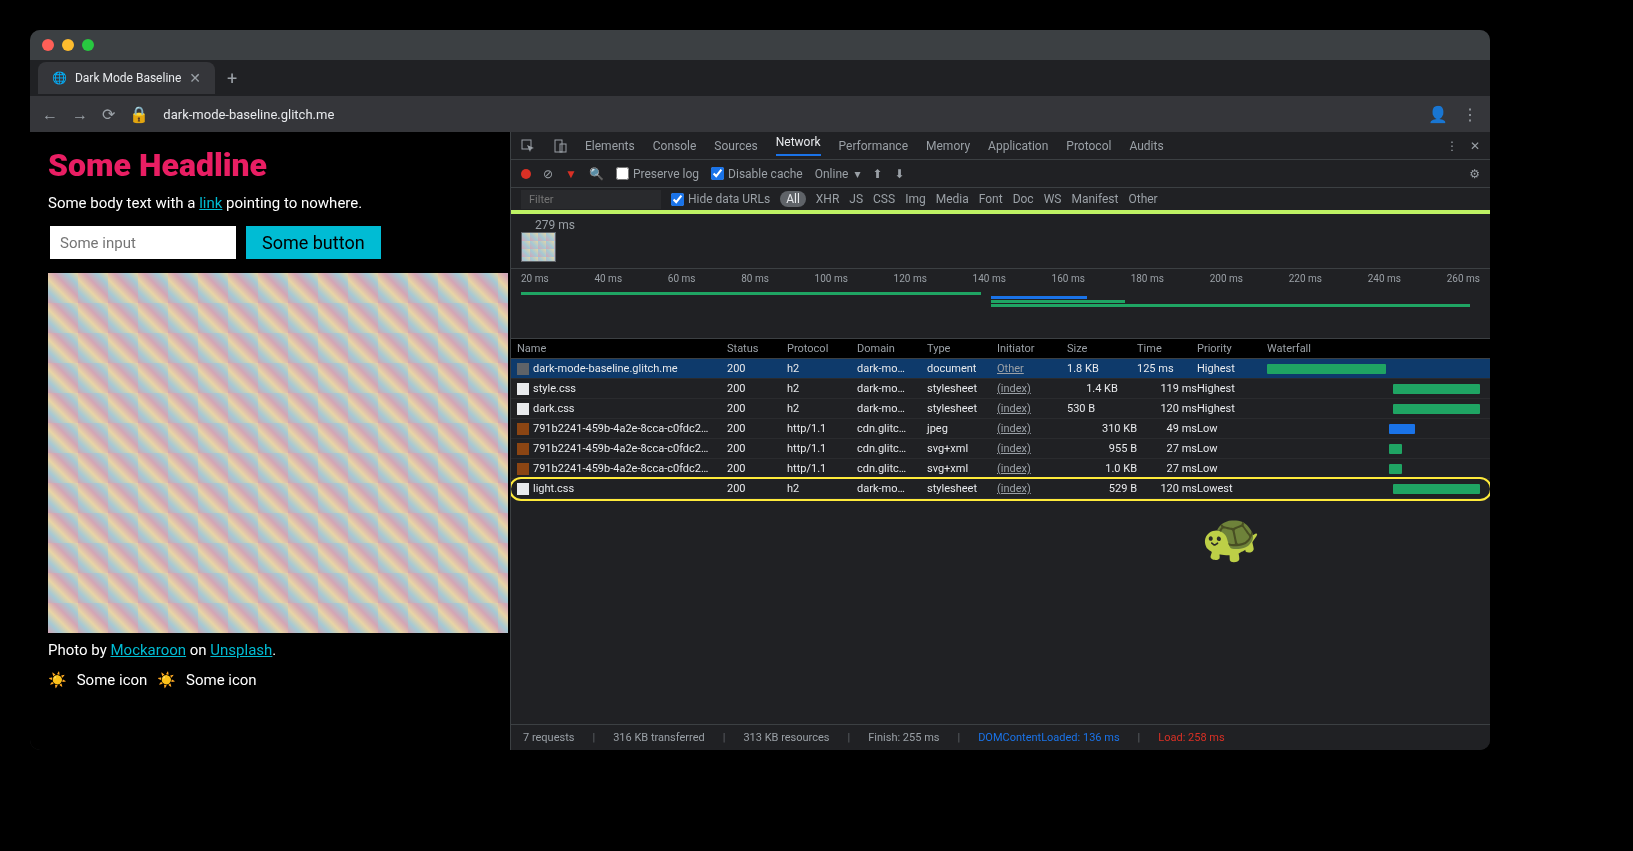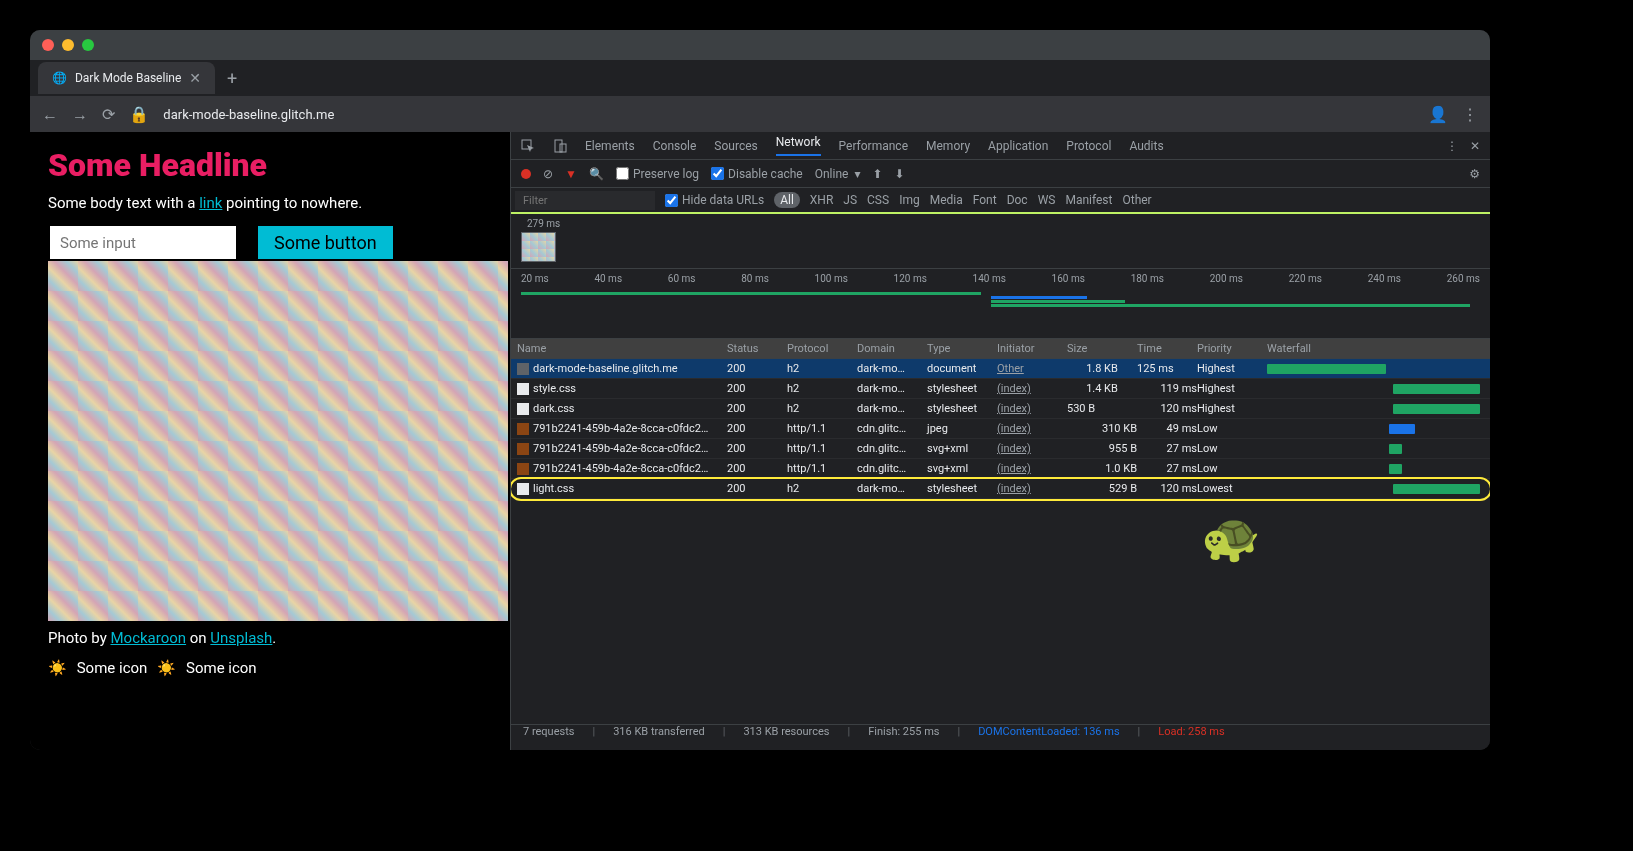--- a/index.html
+++ b/index.html
@@ -14,65 +14,65 @@
 .tab-close{color:#9aa0a6;font-size:14px}
 .new-tab{color:#9aa0a6;margin-left:12px;font-size:18px}
 .addrbar{background:#35363a;height:36px;display:flex;align-items:center;padding:0 12px;gap:14px;color:#9aa0a6}
 .nav-ico{font-size:16px;color:#9aa0a6}
 .url{color:#e8eaed;font-size:13px;flex:1}
 .content{flex:1;display:flex;overflow:hidden}
 .page{width:480px;background:#000;padding:14px 18px;color:#fff;font-size:15px;display:flex;flex-direction:column}
 .headline{color:#e91e63;font-size:32px;font-weight:900;margin-bottom:10px}
 .bodytxt{margin-bottom:12px}
 .bodytxt a,.credit a{color:#00bcd4;text-decoration:underline}
-.row{display:flex;gap:18px;}
+.row{display:flex;gap:6px;margin-bottom:12px}
 .inp{border:2px solid #000;padding:6px 10px;font-size:15px;width:190px}
 .btn{background:#00bcd4;border:2px solid #000;padding:6px 16px;font-size:18px}
 .hero{width:460px;height:360px;background:linear-gradient(45deg,#d4a5b5 0%,#a5c9d4 20%,#e8d4a5 40%,#d4a5b5 60%,#a5c9d4 80%,#e8d4a5 100%);background-size:30px 30px}
 .credit{margin-top:8px}
 .icons{margin-top:12px;display:flex;gap:10px;align-items:center}
 .sunico{display:inline-block}
 .devtools{flex:1;background:#202124;display:flex;flex-direction:column;color:#9aa0a6;font-size:12px;border-left:1px solid #3c4043}
 .dt-tabs{height:28px;display:flex;align-items:center;border-bottom:1px solid #3c4043;padding:0 10px;gap:18px}
 .dt-tab{color:#9aa0a6;cursor:pointer}
 .dt-tab.active{color:#e8eaed;border-bottom:2px solid #1a73e8;padding-bottom:5px}
 .dt-close{margin-left:auto;display:flex;gap:12px}
 .dt-toolbar{height:28px;display:flex;align-items:center;border-bottom:1px solid #3c4043;padding:0 10px;gap:12px}
 .rec{width:10px;height:10px;border-radius:50%;background:#d93025}
 .funnel{color:#d93025}
 .chk{display:flex;align-items:center;gap:4px}
 .chk input{accent-color:#1a73e8}
 .throttle{display:flex;align-items:center;gap:6px}
 .gear{margin-left:auto}
-.dt-filter{height:26px;display:flex;align-items:center;border-bottom:2px solid #bef264;padding:0 4px;gap:10px}
+.dt-filter{height:26px;display:flex;align-items:center;border-bottom:4px solid #bef264;padding:0 10px;gap:10px}
 .filterbox{background:#292a2d;border:none;color:#9aa0a6;padding:3px 8px;font-size:11px;width:140px}
 .ftype{cursor:pointer}
 .ftype.active{background:#5f6368;color:#e8eaed;padding:1px 6px;border-radius:8px}
 .overview{height:55px;border-bottom:1px solid #3c4043;position:relative}
-.ov-label{position:absolute;top:4px;left:16px;font-size:10px}
+.ov-label{position:absolute;top:4px;left:24px;font-size:12px}
 .thumb{position:absolute;top:18px;left:10px;width:35px;height:30px;background:linear-gradient(45deg,#d4a5b5,#a5c9d4,#e8d4a5);background-size:8px 8px;border:1px solid #5f6368}
 .timeline{height:70px;border-bottom:1px solid #3c4043;padding:4px 10px;display:flex;flex-direction:column}
 .ticks{display:flex;justify-content:space-between;font-size:10px;color:#9aa0a6}
 .bars{flex:1;position:relative;margin-top:4px}
 .bar{position:absolute;height:3px;background:#1fa463}
 .table{flex:1;overflow:auto}
 .thead,.trow{display:grid;grid-template-columns:210px 60px 70px 70px 70px 70px 70px 60px 70px 1fr;align-items:center;height:20px;font-size:11px;padding:0 6px}
-.thead{background:#404040;color:#9aa0a6;border-bottom:1px solid #3c4043;position:sticky;top:0}
+.thead{background:#000000;color:#9aa0a6;border-bottom:1px solid #3c4043;position:sticky;top:0}
 .trow{border-bottom:1px solid #2a2b2e;color:#e8eaed}
 .trow.sel{background:#0e3a6b}
 .trow .name{white-space:nowrap;overflow:hidden;text-overflow:ellipsis;display:flex;align-items:center;gap:4px}
 .fico{width:12px;height:12px;background:#e8eaed;display:inline-block}
 .fico.doc{background:#5f6368}
 .fico.img{background:#8b4513}
 .initiator{text-decoration:underline;color:#9aa0a6}
 .wf{position:relative;height:14px}
 .wfbar{position:absolute;height:10px;top:2px;background:#1fa463;border-radius:1px}
 .highlight{outline:2px solid #ffeb3b;border-radius:10px}
 .turtle{position:absolute;font-size:48px}
-.status{height:26px;border-top:1px solid #3c4043;display:flex;align-items:flex-end;padding:12px 12px;gap:18px;font-size:11px;color:#9aa0a6}
+.status{height:26px;border-top:1px solid #3c4043;display:flex;align-items:center;padding:12px 12px;gap:18px;font-size:11px;color:#9aa0a6}
 .status .dom{color:#1a73e8}.status .load{color:#d93025}
 .sep{color:#5f6368}
 svg{display:block}
 </style>
 </head>
 <body>
 
 <div class="window">
   <div class="titlebar">
     <div class="dots">
@@ -217,21 +217,21 @@
             <span>Waterfall</span>
           </div>
         <div id="tbody-host">
             <div class="trow sel">
               <span class="name"><span class="fico doc"></span>dark-mode-baseline.glitch.me</span>
               <span>200</span>
               <span>h2</span>
               <span>dark-mo…</span>
               <span>document</span>
               <span class="initiator">Other</span>
-              <span style="text-align:center">1.8 KB</span>
+              <span style="text-align:left">1.8 KB</span>
               <span style="text-align:left">125 ms</span>
               <span>Highest</span>
               <span class="wf">
                 <span class="wfbar" style="left:0%;width:55%;background:#1fa463"></span>
               </span>
             </div>
             <div class="trow">
               <span class="name"><span class="fico css"></span>style.css</span>
               <span>200</span>
               <span>h2</span>

